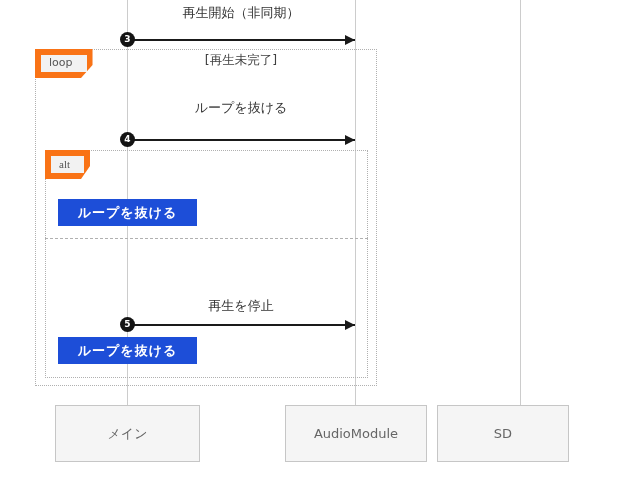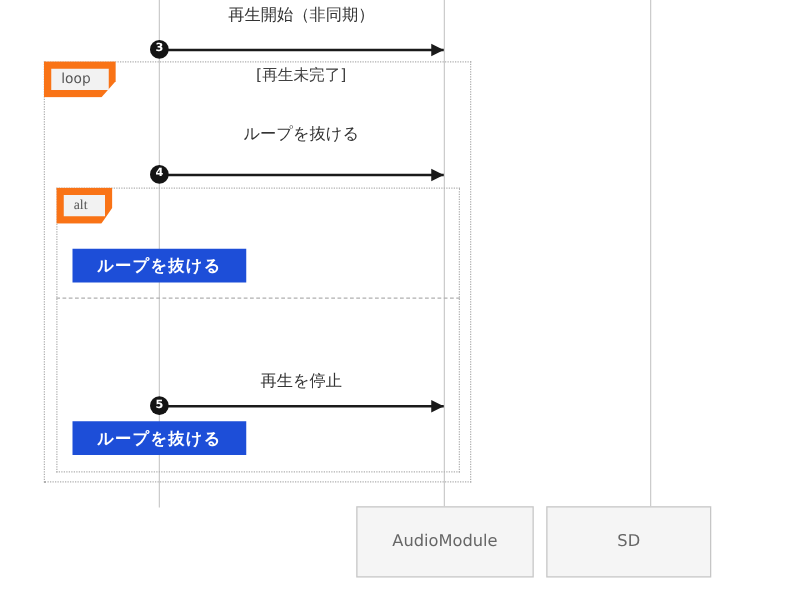--- a/index.html
+++ b/index.html
@@ -151,20 +151,23 @@
   <div class="arrow" style="left:127px; top:324px; width:228px;">
       <span class="head"></span>
     </div>
 
   <div class="break-box" style="left:58px; top:337px; width:139px; height:27px;">ループを抜ける</div>
 
   <div class="numcircle" style="left:120px; top:32px;">3</div>
   <div class="numcircle" style="left:120px; top:132px;">4</div>
   <div class="numcircle" style="left:120px; top:317px;">5</div>
 
+  <div class="participant" style="left:55px; width:145px;">
+    <span>メイン</span>
+  </div>
   <div class="participant" style="left:285px; width:142px;">
     <span>AudioModule</span>
   </div>
   <div class="participant" style="left:437px; width:132px;justify-content:center;">
     <span>SD</span>
   </div>
 
 </div>
 
 </body></html>

